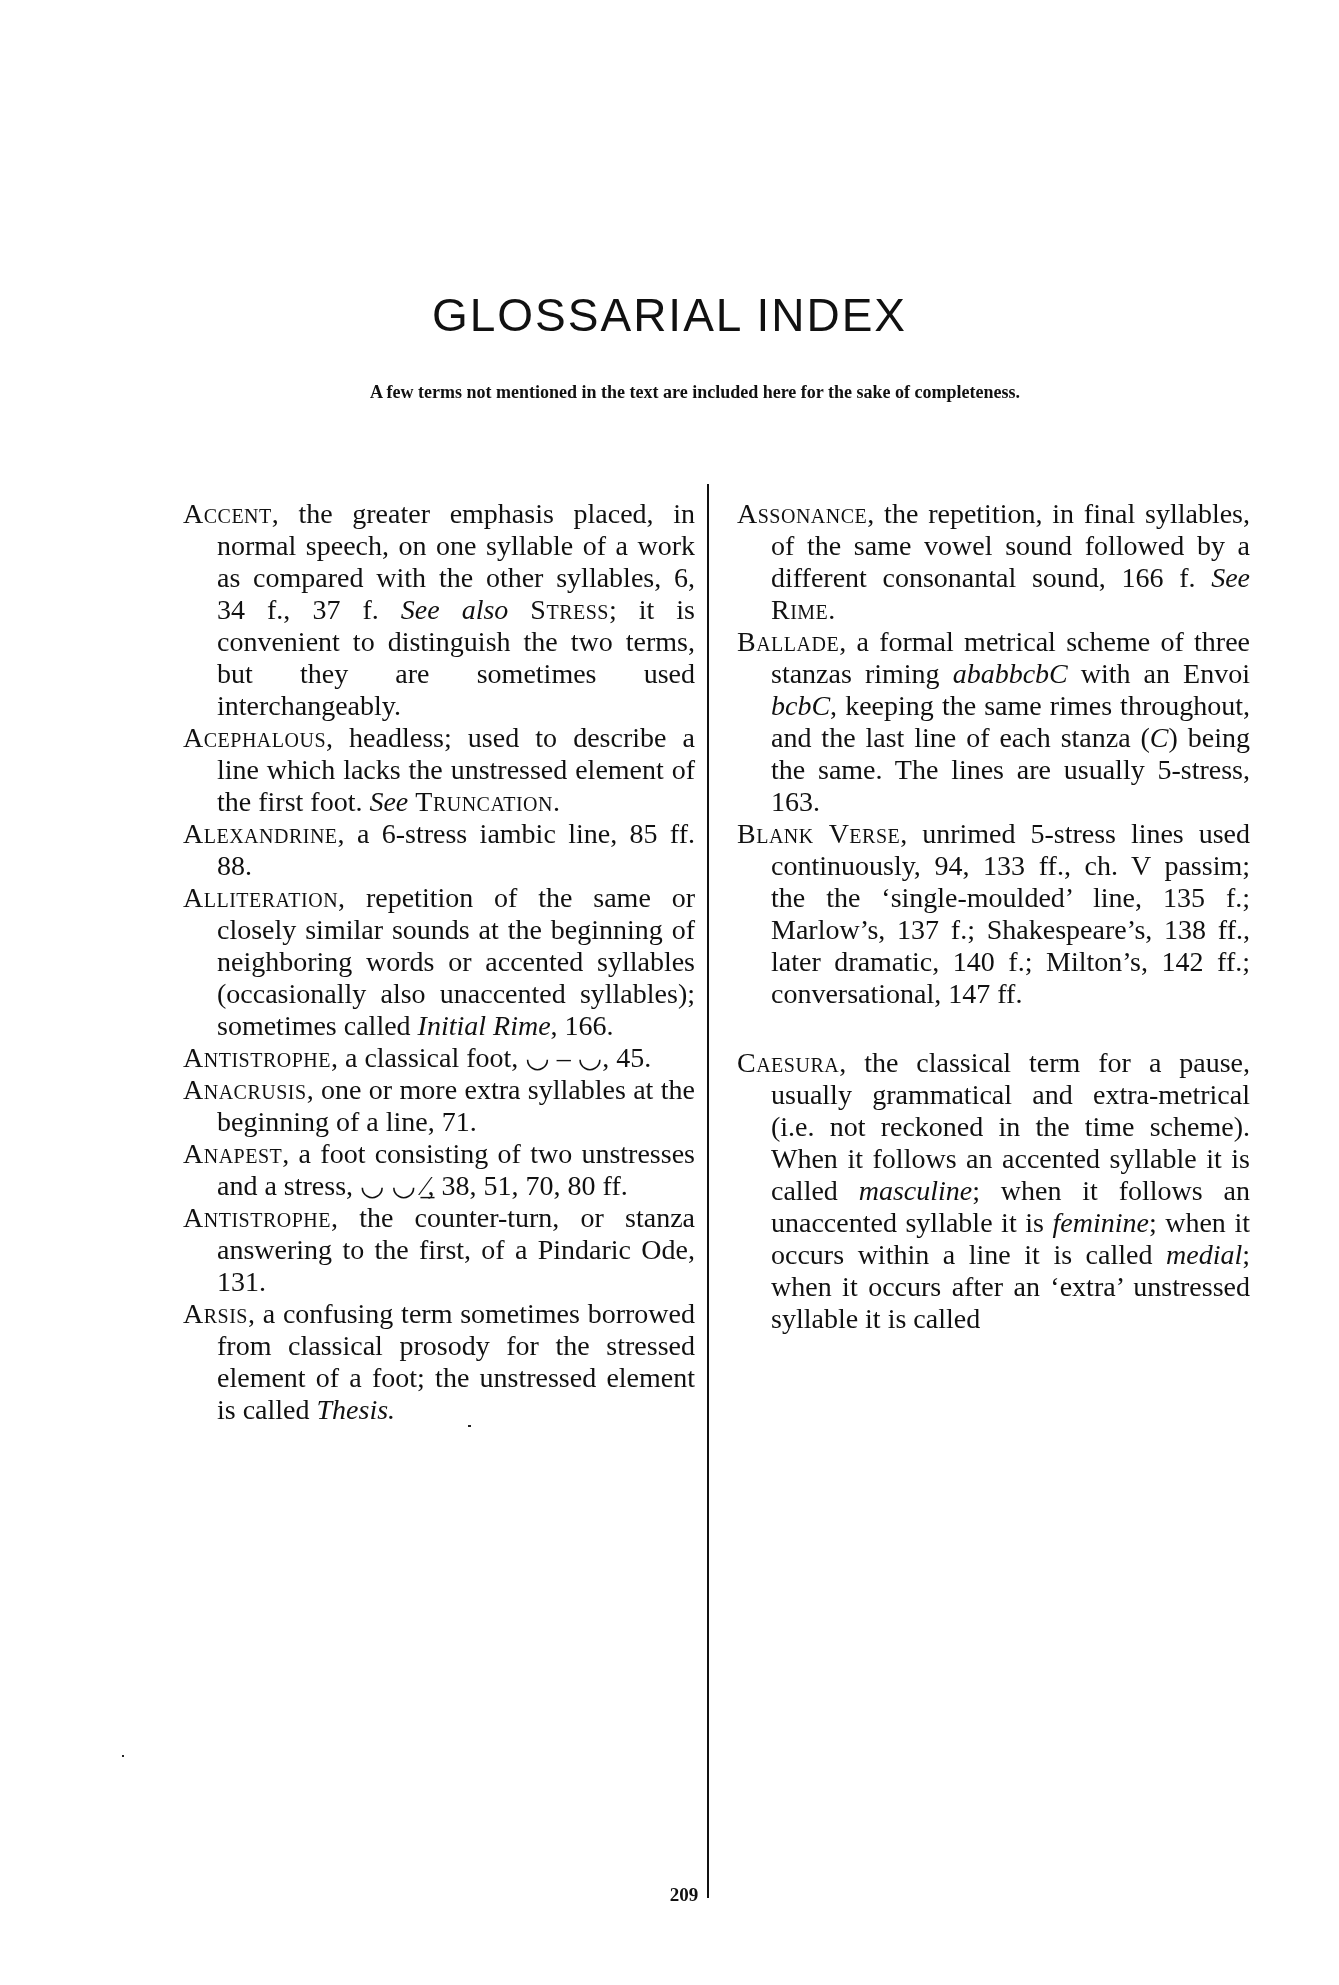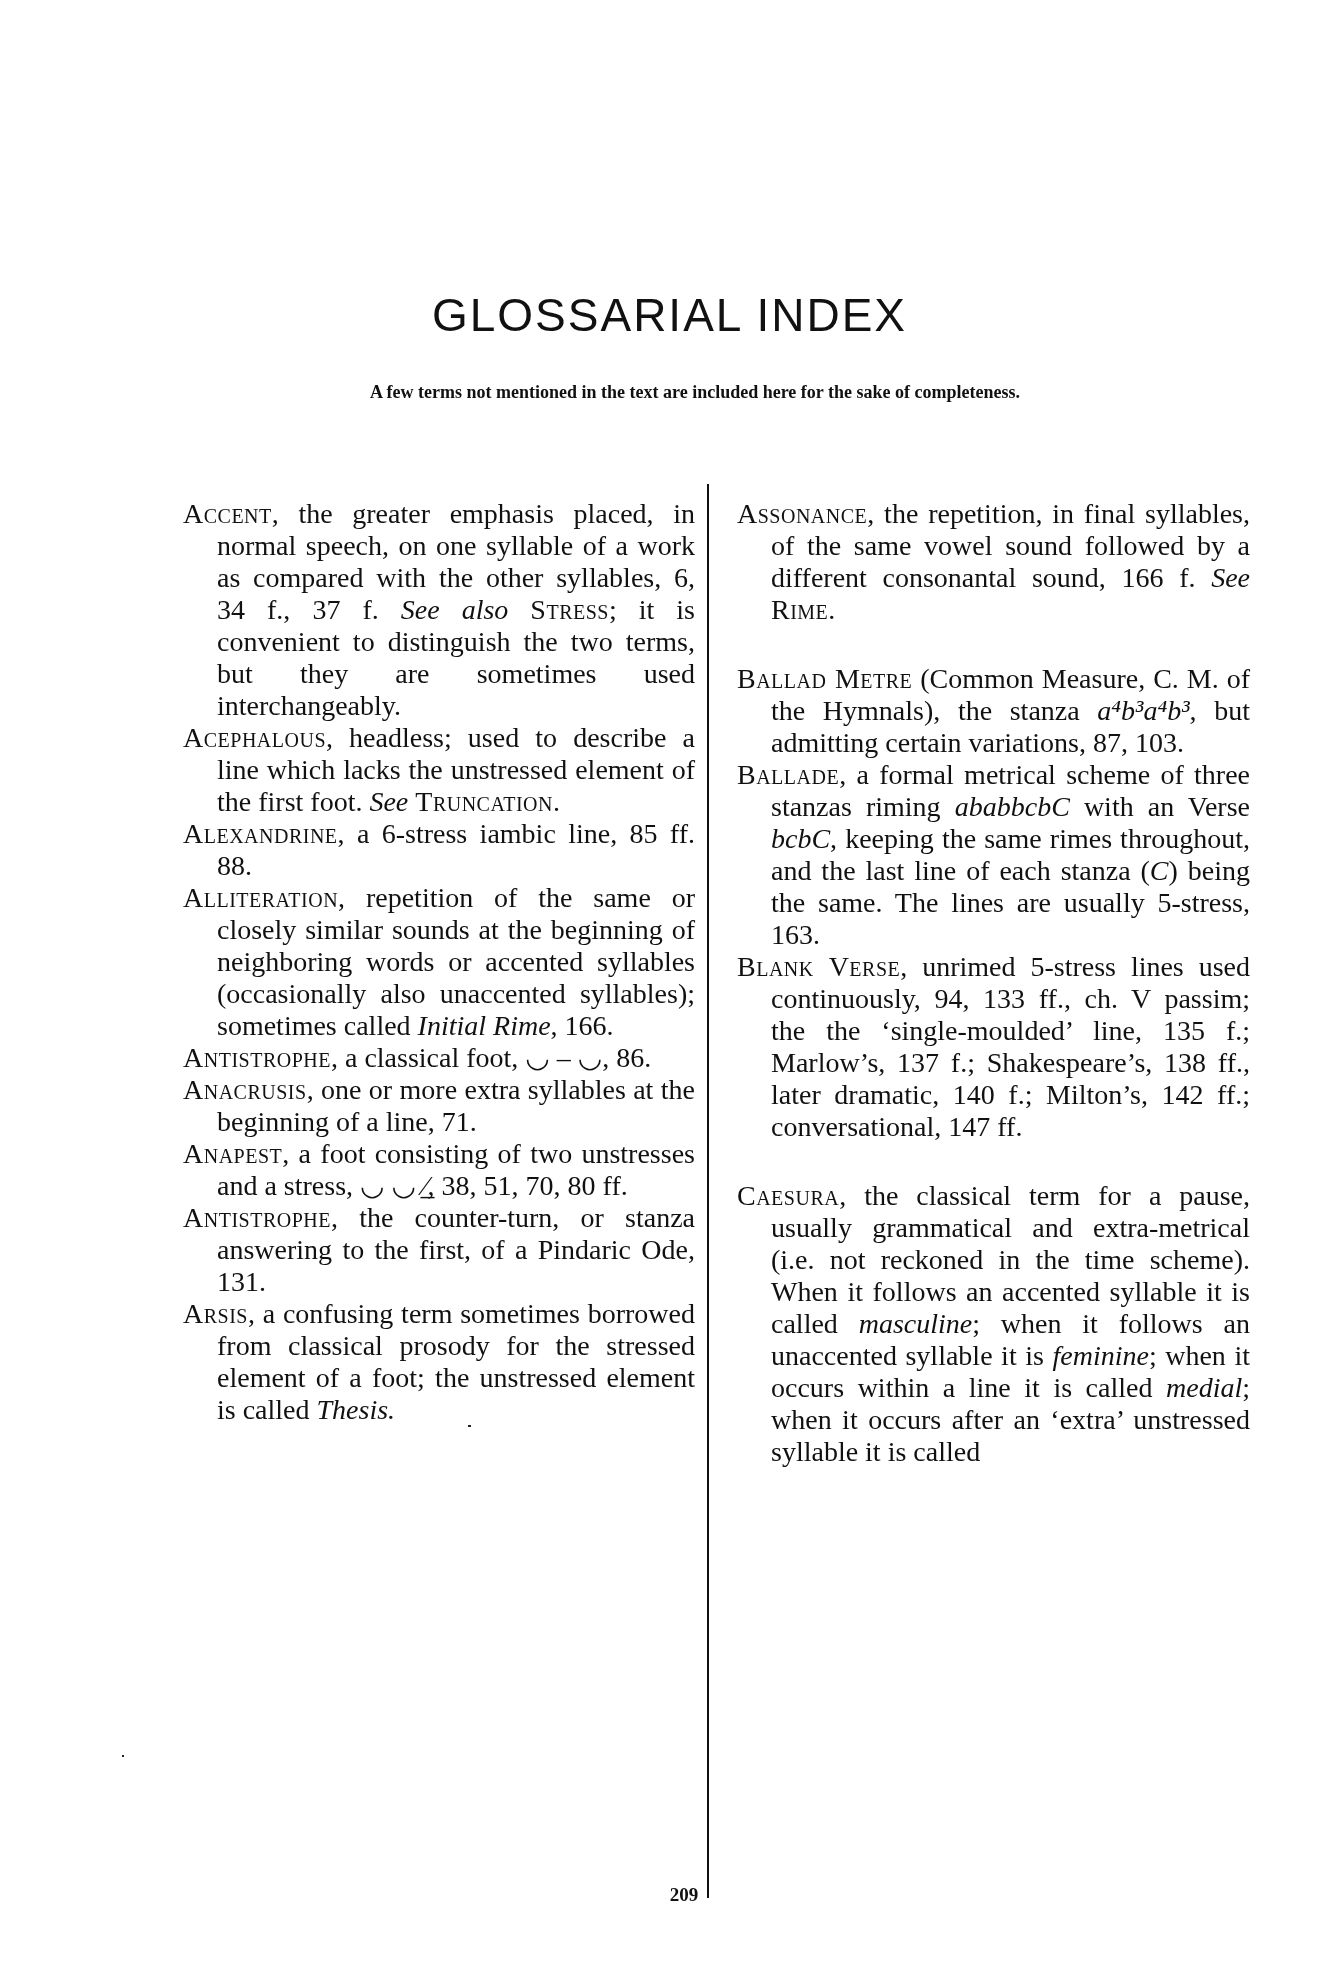--- a/index.html
+++ b/index.html
@@ -45,31 +45,30 @@
 <body>
 
 <h1 class="title">GLOSSARIAL INDEX</h1>
 <div class="subtitle">A few terms not mentioned in the text are included here for the sake of completeness.</div>
 
 <div class="col col-left">
     <p class="entry"><span class="term">Accent</span><span>, the greater emphasis placed, in normal speech, on one syllable of a work as compared with the other syllables, 6, 34 f., 37 f. </span><span class="ital">See also</span><span> </span><span class="term">Stress</span><span>; it is convenient to distinguish the two terms, but they are sometimes used interchangeably.</span></p>
     <p class="entry"><span class="term">Acephalous</span><span>, headless; used to describe a line which lacks the unstressed element of the first foot. </span><span class="ital">See</span><span> </span><span class="term">Truncation.</span></p>
     <p class="entry"><span class="term">Alexandrine</span><span>, a 6-stress iambic line, 85 ff. 88.</span></p>
     <p class="entry"><span class="term">Alliteration</span><span>, repetition of the same or closely similar sounds at the beginning of neighboring words or accented syllables (occasionally also unaccented syllables); sometimes called </span><span class="ital">Initial Rime</span><span>, 166.</span></p>
-    <p class="entry"><span class="term">Antistrophe</span><span>, a classical foot, ◡ – ◡, 86.</span></p>
+    <p class="entry"><span class="term">Antistrophe</span><span>, a classical foot, ◡ – ◡, 45.</span></p>
     <p class="entry"><span class="term">Anacrusis</span><span>, one or more extra syllables at the beginning of a line, 71.</span></p>
     <p class="entry"><span class="term">Anapest</span><span>, a foot consisting of two unstresses and a stress, ◡ ◡ ⁄̲, 38, 51, 70, 80 ff.</span></p>
     <p class="entry"><span class="term">Antistrophe</span><span>, the counter-turn, or stanza answering to the first, of a Pindaric Ode, 131.</span></p>
     <p class="entry"><span class="term">Arsis</span><span>, a confusing term sometimes borrowed from classical prosody for the stressed element of a foot; the unstressed element is called </span><span class="ital">Thesis.</span></p>
   </div>
 <div class="rule"></div>
 <div class="col col-right">
     <p class="entry"><span class="term">Assonance</span><span>, the repetition, in final syllables, of the same vowel sound followed by a different consonantal sound, 166 f. </span><span class="ital">See</span><span> </span><span class="term">Rime.</span></p>
-    <p class="entry gap"><span class="term">Ballad Metre</span><span> (Common Measure, C. M. of the Hymnals), the stanza </span><span class="ital">a⁴b³a⁴b³</span><span>, but admitting certain variations, 87, 103.</span></p>
-    <p class="entry"><span class="term">Ballade</span><span>, a formal metrical scheme of three stanzas riming </span><span class="ital">ababbcbC</span><span> with an Verse </span><span class="ital">bcbC</span><span>, keeping the same rimes throughout, and the last line of each stanza (</span><span class="ital">C</span><span>) being the same. The lines are usually 5-stress, 163.</span></p>
+    <p class="entry"><span class="term">Ballade</span><span>, a formal metrical scheme of three stanzas riming </span><span class="ital">ababbcbC</span><span> with an Envoi </span><span class="ital">bcbC</span><span>, keeping the same rimes throughout, and the last line of each stanza (</span><span class="ital">C</span><span>) being the same. The lines are usually 5-stress, 163.</span></p>
     <p class="entry"><span class="term">Blank Verse</span><span>, unrimed 5-stress lines used continuously, 94, 133 ff., ch. V passim; the the ‘single-moulded’ line, 135 f.; Marlow’s, 137 f.; Shakespeare’s, 138 ff., later dramatic, 140 f.; Milton’s, 142 ff.; conversational, 147 ff.</span></p>
     <p class="entry gap"><span class="term">Caesura</span><span>, the classical term for a pause, usually grammatical and extra-metrical (i.e. not reckoned in the time scheme). When it follows an accented syllable it is called </span><span class="ital">masculine</span><span>; when it follows an unaccented syllable it is </span><span class="ital">feminine</span><span>; when it occurs within a line it is called </span><span class="ital">medial</span><span>; when it occurs after an ‘extra’ unstressed syllable it is called</span></p>
   </div>
 
 <div class="speck" style="left:468px;top:1425px;"></div>
 <div class="speck" style="left:122px;top:1755px;width:2px;"></div>
 
 <div class="folio">209</div>
 
 </body></html>

